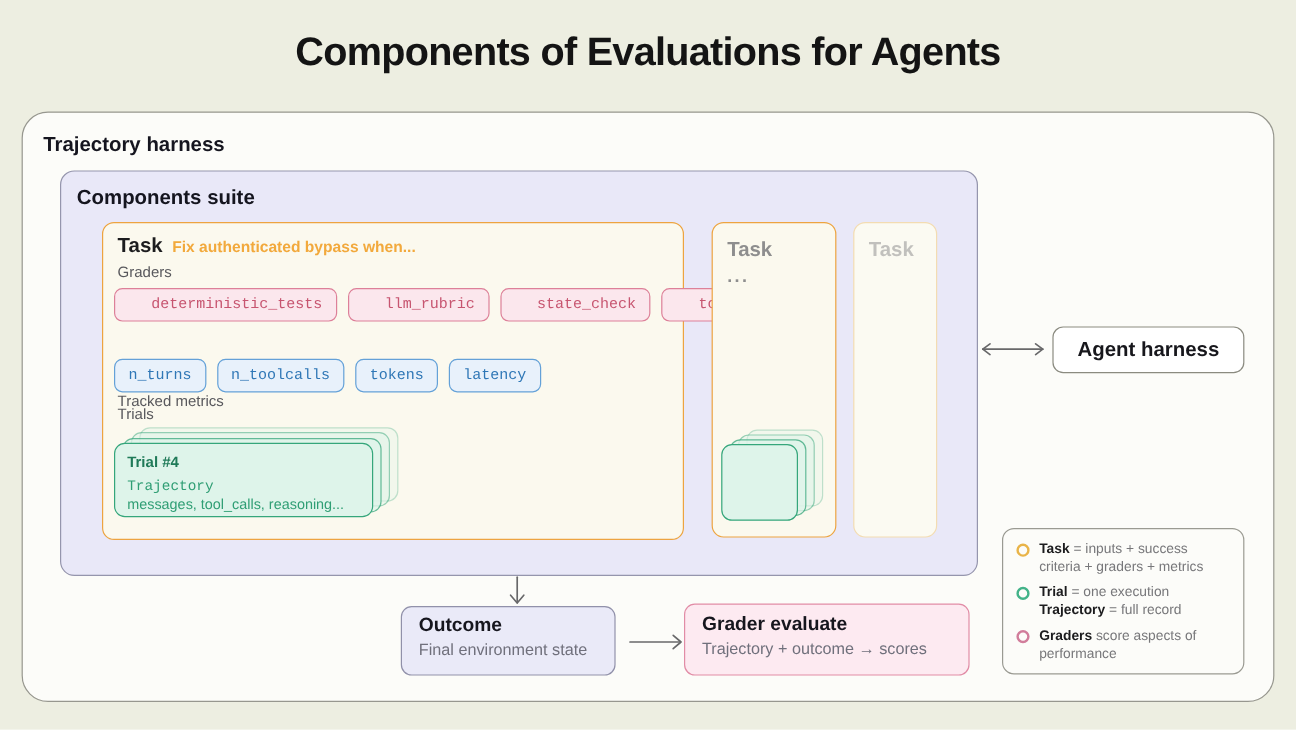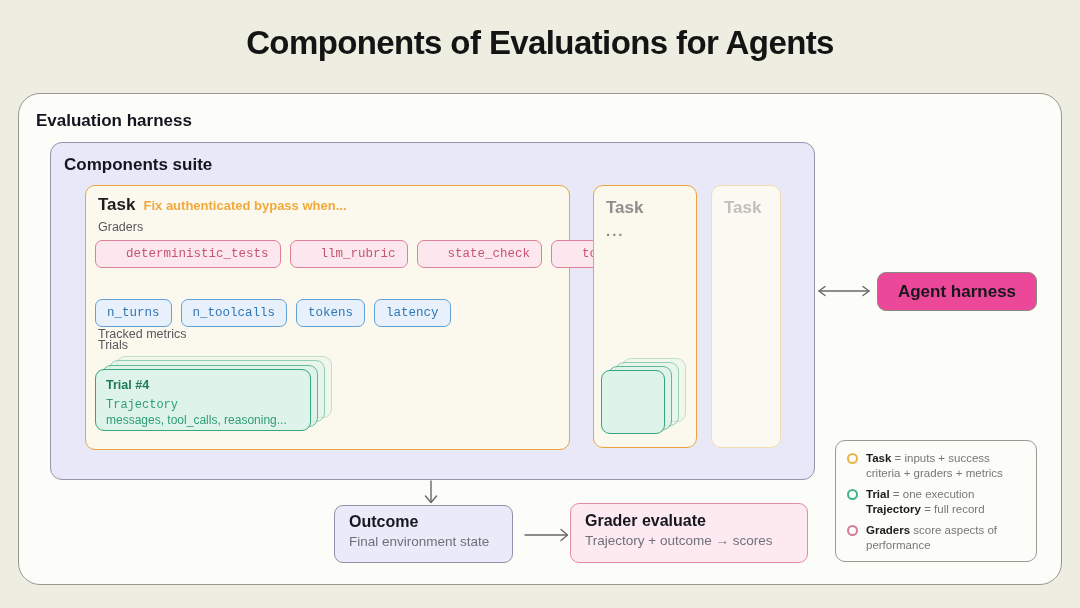--- a/index.html
+++ b/index.html
@@ -92,21 +92,21 @@
   .mini-front { left: 0;  top: 12px; }
   .task3 {
     position: absolute; left: 711px; top: 185px; width: 70px; height: 263px;
     background: #fbfaf2; border: 1.5px solid #f3dcb2; border-radius: 10px;
   }
   .task3-title { position: absolute; left: 12px; top: 12px; font-size: 17px; font-weight: 700; color: #c1c0bd; }
 
   
   .agent-box {
     position: absolute; left: 877px; top: 272px; width: 160px; height: 39px;
-    background: #ec4899; border: 1.5px solid #8b8b80; border-radius: 9px;
+    background: #ffffff; border: 1.5px solid #8b8b80; border-radius: 9px;
     display: flex; align-items: center; justify-content: center; text-align: center;
   }
   .agent-label { font-size: 17px; font-weight: 700; color: #17171c; }
 
   
   .outcome-box {
     position: absolute; left: 334px; top: 505px; width: 179px; height: 58px;
     background: #eaeaf8; border: 1.5px solid #9191aa; border-radius: 9px;
     padding: 7px 14px;
   }
@@ -136,21 +136,21 @@
   .arrow-svg path { stroke: #68686a; stroke-width: 1.4; fill: none; stroke-linecap: round; stroke-linejoin: round; }
 </style>
 </head>
 <body>
 
 <div class="stage">
 
   <div class="page-title">Components of Evaluations for Agents</div>
 
   <div class="harness"></div>
-  <div class="harness-label">Evaluation harness</div>
+  <div class="harness-label">Trajectory harness</div>
 
   <div class="suite"></div>
   <div class="suite-label">Components suite</div>
 
   <div class="task1">
     <div class="t1-header">
       <span class="t1-title">Task</span>
       <span class="t1-subtitle">Fix authenticated bypass when...</span>
     </div>
 

